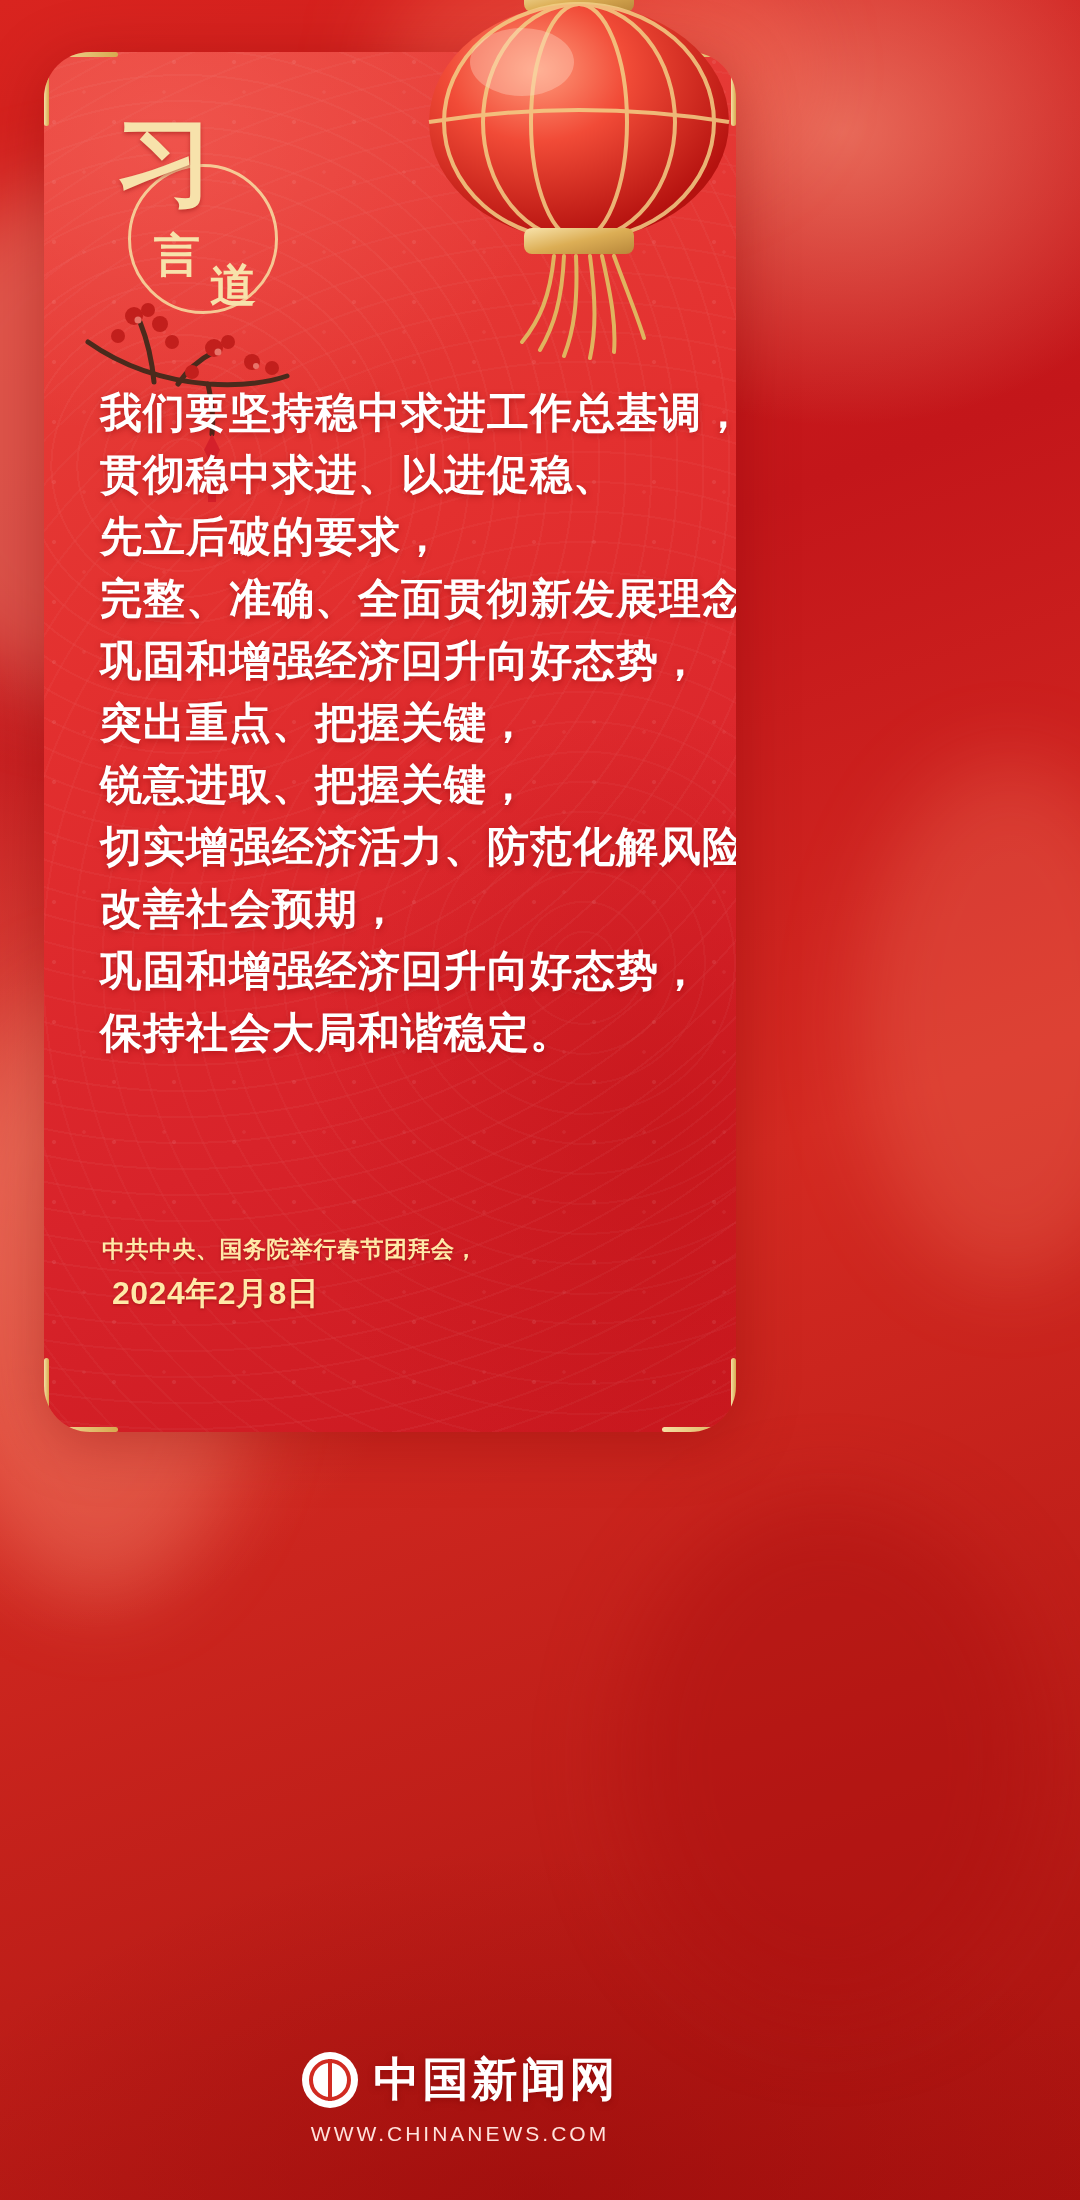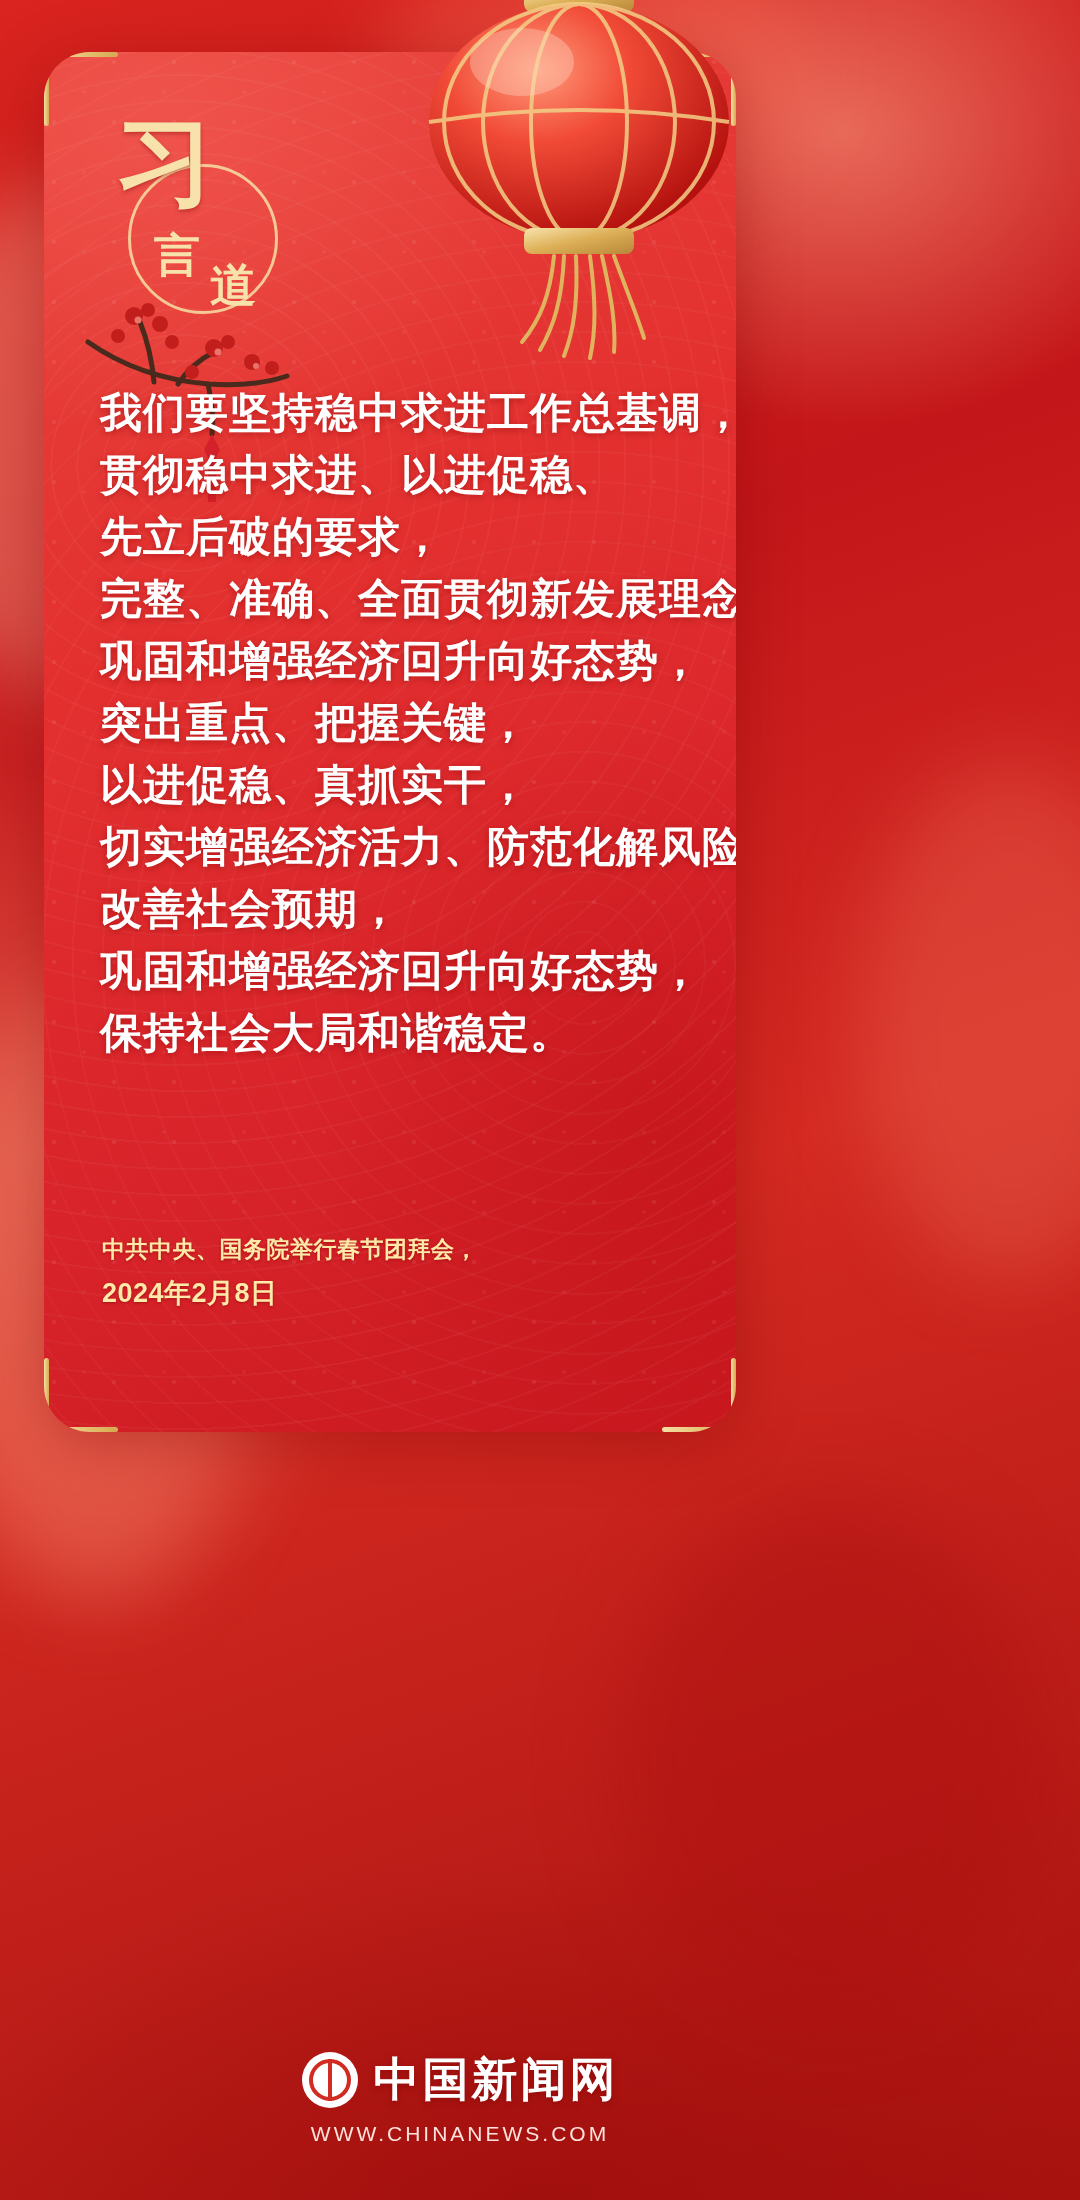--- a/index.html
+++ b/index.html
@@ -176,21 +176,21 @@
   }
   #attribution .aline {
     color: #ffe9a8;
     font-size: 23px;
     line-height: 44px;
     font-weight: 700;
     letter-spacing: 0.5px;
     text-shadow: 0 1px 3px rgba(120,0,0,0.5);
     white-space: nowrap;
   }
-  #attribution .aline.date { font-size: 27px; }
+  #attribution .aline.date { font-size: 32px; margin-left: 10px; }
 
   
   #footer {
     position: absolute;
     left: 0;
     bottom: 54px;
     width: 920px;
     text-align: center;
   }
   #footer .brandrow {
@@ -303,21 +303,21 @@
       </g>
     </svg>
 
     <div id="quote">
       <div class="line">我们要坚持稳中求进工作总基调，</div>
       <div class="line">贯彻稳中求进、以进促稳、</div>
       <div class="line">先立后破的要求，</div>
       <div class="line">完整、准确、全面贯彻新发展理念，</div>
       <div class="line">巩固和增强经济回升向好态势，</div>
       <div class="line">突出重点、把握关键，</div>
-      <div class="line">以进促稳、真抓实干，</div>
+      <div class="line">锐意进取、把握关键，</div>
       <div class="line">切实增强经济活力、防范化解风险、</div>
       <div class="line">改善社会预期，</div>
       <div class="line">巩固和增强经济回升向好态势，</div>
       <div class="line">保持社会大局和谐稳定。</div>
     </div>
 
     <div id="attribution">
       <div class="aline">中共中央、国务院举行春节团拜会，</div>
       <div class="aline date">2024年2月8日</div>
     </div>

